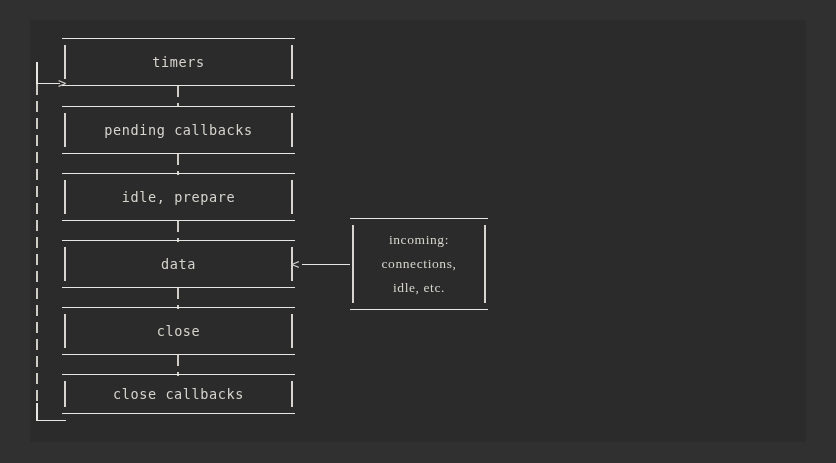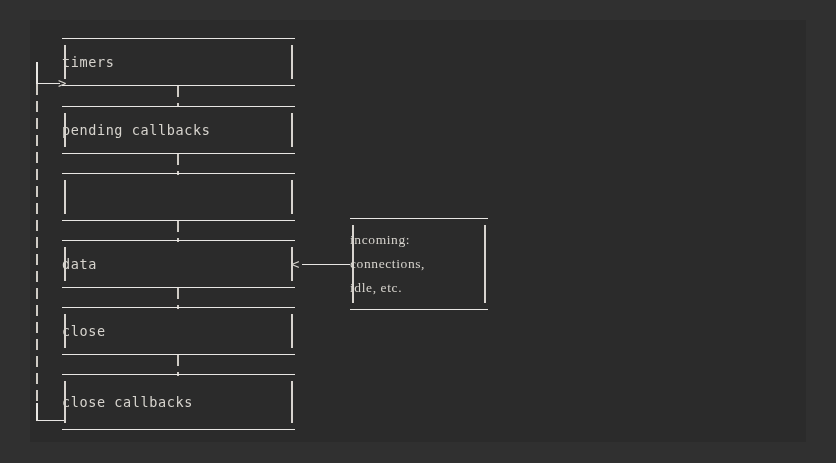--- a/index.html
+++ b/index.html
@@ -67,21 +67,21 @@
     height: 1px;
     background: #e8e6e3;
   }
   .phase-box .edge-t { top: 0; }
   .phase-box .edge-b { bottom: 0; }
   .phase-box .txt {
     position: absolute;
     left: 0; right: 0;
     top: 50%;
     transform: translateY(-50%);
-    text-align: left;
+    text-align: center;
     color: #d7d4ce;
     font-size: 13.5px;
     letter-spacing: 0.6px;
     white-space: pre;
     user-select: none;
   }
 
   
   .side-box .txt {
     top: 50%;
@@ -125,20 +125,21 @@
     <div class="txt">pending callbacks</div>
   </div>
 
   <div class="vdash" style="left:147px; top:134px; height:21px;"></div>
 
   <div class="phase-box" style="left:32px; top:153px; width:233px; height:48px;">
     <div class="edge-t"></div>
     <div class="edge-b"></div>
     <div class="edge-l"></div>
     <div class="edge-r"></div>
+    <div class="txt">idle, prepare</div>
   </div>
 
   <div class="vdash" style="left:147px; top:201px; height:21px;"></div>
 
   <div class="phase-box" style="left:32px; top:220px; width:233px; height:48px;">
     <div class="edge-t"></div>
     <div class="edge-b"></div>
     <div class="edge-l"></div>
     <div class="edge-r"></div>
     <div class="txt">data</div>
@@ -149,21 +150,21 @@
   <div class="phase-box" style="left:32px; top:287px; width:233px; height:48px;">
     <div class="edge-t"></div>
     <div class="edge-b"></div>
     <div class="edge-l"></div>
     <div class="edge-r"></div>
     <div class="txt">close</div>
   </div>
 
   <div class="vdash" style="left:147px; top:335px; height:21px;"></div>
 
-  <div class="phase-box" style="left:32px; top:354px; width:233px; height:56px;">
+  <div class="phase-box" style="left:32px; top:354px; width:233px; height:40px;">
     <div class="edge-t"></div>
     <div class="edge-b"></div>
     <div class="edge-l"></div>
     <div class="edge-r"></div>
     <div class="txt">close callbacks</div>
   </div>
 
   <div class="arrow-head" style="left:261px; top:237px;">&lt;</div>
   <div class="hline" style="left:272px; top:244px; width:48px;"></div>
 

